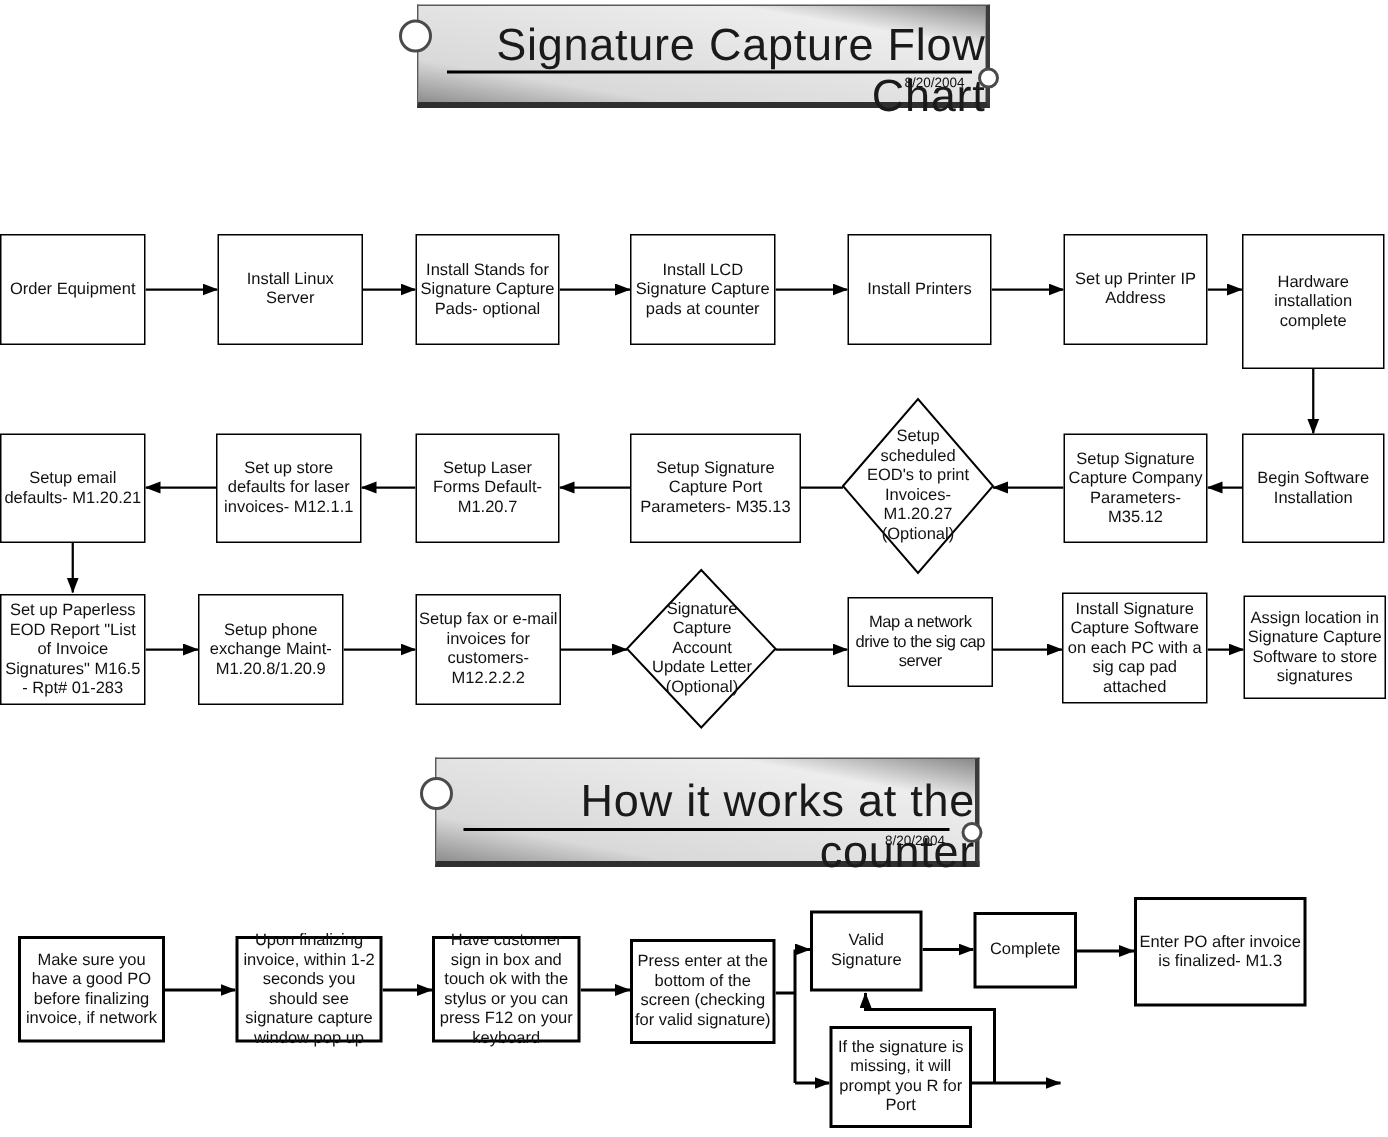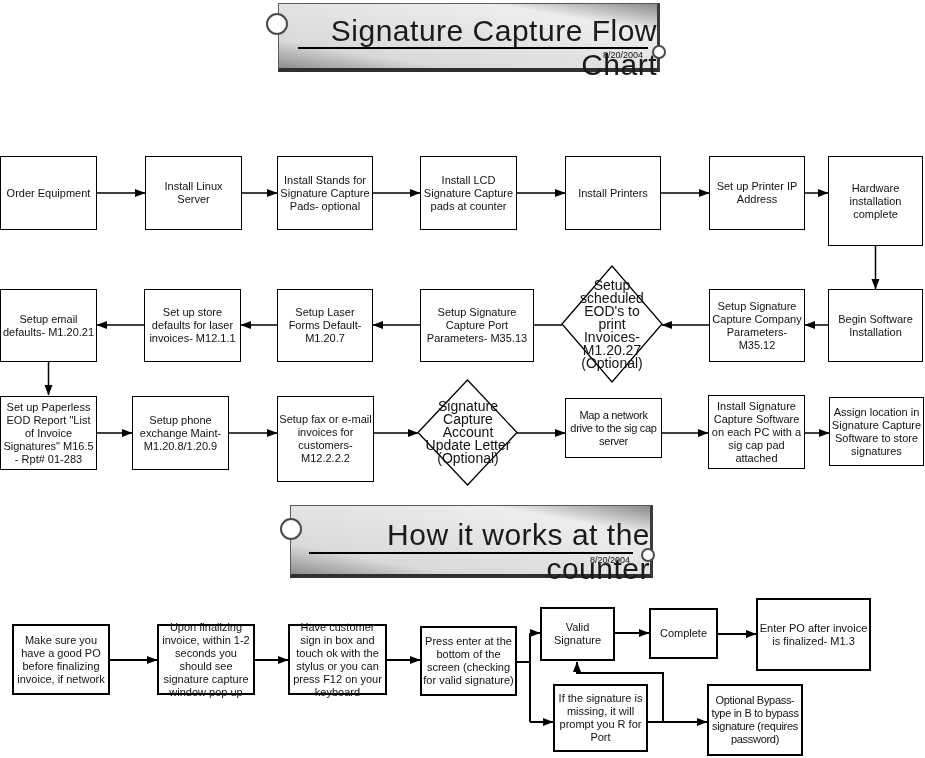--- a/index.html
+++ b/index.html
@@ -11,21 +11,21 @@
   .node{
     position:absolute;box-sizing:border-box;background:#ffffff;border:1px solid #000;
     display:flex;align-items:center;justify-content:center;text-align:center;
     font-size:11px;line-height:13px;padding:0 1px;
   }
   .node.b{border-width:2px;}
   .tight{letter-spacing:-0.3px;}
   .dlabel{
     position:absolute;box-sizing:border-box;background:transparent;
     display:flex;align-items:center;justify-content:center;text-align:center;
-    font-size:14px;line-height:13px;white-space:pre-line;
+    font-size:11px;line-height:13px;white-space:pre-line;
   }
   .banner{
     position:absolute;box-sizing:border-box;
     background:linear-gradient(to top right,#8e8e8e 0%,#d9d9d9 22%,#ededed 78%,#8a8a8a 100%);
     border:1px solid #5a5a5a;border-right:3px solid #3b3b3b;border-bottom:4px solid #2f2f2f;
   }
   .banner-title{
     display:block;text-align:right;font-size:30px;letter-spacing:0.5px;color:#1a1a1a;
   }
   .banner-rule{position:absolute;height:0;border-top:2px solid #000;}
@@ -107,39 +107,38 @@
 scheduled
 EOD's to print
 Invoices-
 M1.20.27
 (Optional)</div>
   <div class="node" style="left:709px;top:289px;width:96px;height:73px">Setup Signature Capture Company Parameters- M35.12</div>
   <div class="node" style="left:828px;top:289px;width:95px;height:73px">Begin Software Installation</div>
 
   <div class="node" style="left:0;top:396px;width:97px;height:74px">Set up Paperless EOD Report "List of Invoice Signatures" M16.5 - Rpt# 01-283</div>
   <div class="node" style="left:132px;top:396px;width:97px;height:74px">Setup phone exchange Maint- M1.20.8/1.20.9</div>
-  <div class="node" style="left:277px;top:396px;width:97px;height:86px">Setup fax or e-mail invoices for customers- M12.2.2.2</div>
+  <div class="node" style="left:277px;top:396px;width:97px;height:74px">Setup fax or e-mail invoices for customers- M12.2.2.2</div>
   <div class="dlabel" style="left:422px;top:400px;width:92px;height:65px">Signature
 Capture
 Account
 Update Letter
 (Optional)</div>
   <div class="node tight" style="left:565px;top:398px;width:97px;height:60px">Map a network drive to the sig cap server</div>
   <div class="node" style="left:708px;top:395px;width:97px;height:74px">Install Signature Capture Software on each PC with a sig cap pad attached</div>
   <div class="node" style="left:829px;top:397px;width:95px;height:69px">Assign location in Signature Capture Software to store signatures</div>
 
   <div class="node b" style="left:12px;top:624px;width:98px;height:71px">Make sure you have a good PO before finalizing invoice, if network</div>
   <div class="node b" style="left:157px;top:624px;width:98px;height:71px">Upon finalizing invoice, within 1-2 seconds you should see signature capture window pop up</div>
   <div class="node b" style="left:288px;top:624px;width:99px;height:71px">Have customer sign in box and touch ok with the stylus or you can press F12 on your keyboard</div>
   <div class="node b" style="left:420px;top:626px;width:97px;height:70px">Press enter at the bottom of the screen (checking for valid signature)</div>
   <div class="node b" style="left:649px;top:608px;width:69px;height:51px">Complete</div>
   <div class="node b" style="left:540px;top:607px;width:75px;height:54px">Valid Signature</div>
   <div class="node b" style="left:756px;top:598px;width:115px;height:73px">Enter PO after invoice is finalized- M1.3</div>
   <div class="node b" style="left:553px;top:684px;width:95px;height:68px">If the signature is missing, it will prompt you R for Port</div>
-  <div class="node b tight" style="left:707px;top:684px;width:96px;height:72px">Optional Bypass- type in B to bypass signature (requires password)</div>
 
   <div class="banner" style="left:278px;top:3px;width:382px;height:69px">
     <span class="banner-title" style="margin-top:10px">Signature Capture Flow Chart</span>
     <div class="banner-rule" style="left:19px;top:43px;width:350px"></div>
     <span class="banner-date" style="top:46px;right:14px">8/20/2004</span>
   </div>
   <div class="ring" style="left:266px;top:13px;width:22px;height:22px"></div>
   <div class="ring" style="left:652px;top:45px;width:14px;height:14px"></div>
 
   <div class="banner" style="left:290px;top:505px;width:363px;height:73px">

